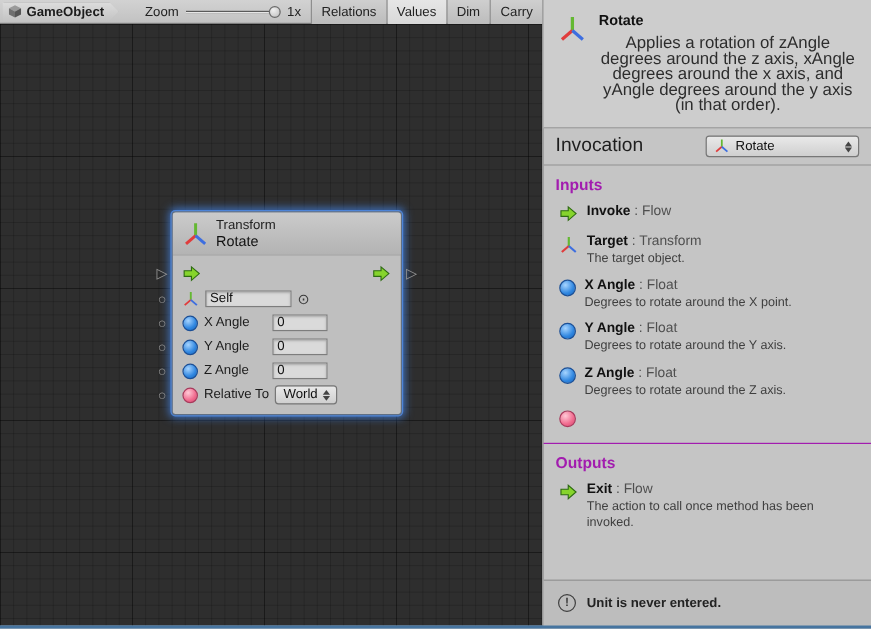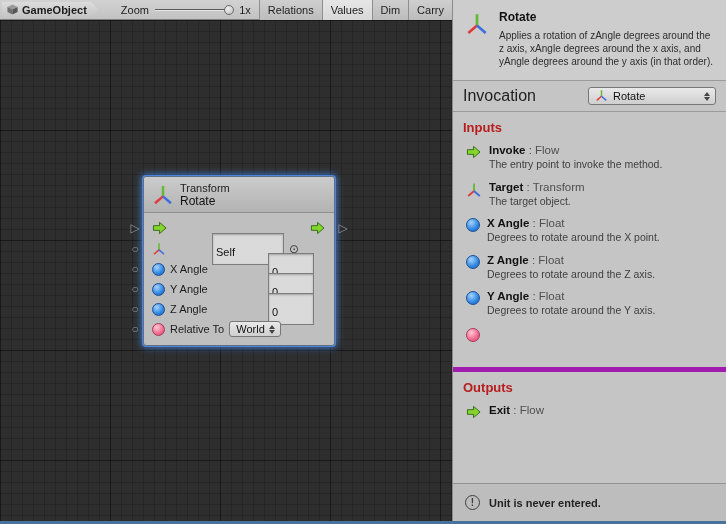--- a/index.html
+++ b/index.html
@@ -49,44 +49,44 @@
   .nrow.flow-row { height:22px; }
   .spacer { flex:1; }
   .flow-icon { width:16px; height:14px; display:inline-block; }
   .oport { position:absolute; left:-24px; width:14px; text-align:center; color:#949494; font-size:12px; line-height:12px; cursor:crosshair; }
   .oport.right { left:auto; right:-24px; }
   .mini-icon { width:14px; height:14px; display:inline-block; flex:0 0 auto; }
   .dot-icon { width:13px; height:13px; border-radius:50%; flex:0 0 auto; display:inline-block; }
   .dot-float { background:radial-gradient(circle at 35% 30%,#a6d4ff,#2f86e0 60%,#1c66b8); border:1px solid #1b4f96; }
   .dot-space { background:radial-gradient(circle at 35% 30%,#ffc9d6,#f06a8e 60%,#d14a72); border:1px solid #a83a5c; }
   .nfield { background:#dadada; border:1px solid #7d7d7d; box-shadow:inset 0 1px 2px rgba(0,0,0,.25);
-            height:32px; line-height:13px; padding:12px 3px; font-size:11px; color:#111;margin-left:41px; }
+            height:14px; line-height:13px; padding:0 3px; font-size:11px; color:#111; }
   .self-field { width:72px; }
   .val-field { width:46px; }
   .nlabel { width:52px; color:#1c1c1c; }
   .picker { color:#3a3a3a; font-size:12px; cursor:pointer; }
   .dropdown { display:flex; align-items:center; gap:4px; height:16px; padding:0 4px 0 6px; border:1px solid #777;
               border-radius:3px; background:linear-gradient(#e9e9e9,#cfcfcf); cursor:pointer; color:#111; }
   .updown { position:relative; width:7px; height:9px; display:inline-block; }
   .updown::before { content:""; position:absolute; left:0; top:0; border-left:3.5px solid transparent; border-right:3.5px solid transparent; border-bottom:4px solid #444; }
   .updown::after  { content:""; position:absolute; left:0; bottom:0; border-left:3.5px solid transparent; border-right:3.5px solid transparent; border-top:4px solid #444; }
 
   
   .sidebar { position:absolute; left:452px; top:0; width:274px; height:521px; background:#c5c5c5;
              border-left:1px solid #8a8a8a; display:flex; flex-direction:column; }
   .sb-head { background:#cdcdcd; padding:10px 12px 12px 12px; display:flex; gap:10px; border-bottom:1px solid #9b9b9b; }
   .sb-head .hicon { width:24px; height:24px; flex:0 0 auto; margin-top:2px; }
   .sb-title { font-size:12px; font-weight:bold; margin-bottom:5px; color:#111; }
-  .sb-desc { font-size:10px; line-height:13px; color:#2d2d2d; }
+  .sb-desc { font-size:14px; line-height:13px; color:#2d2d2d;text-align:center; }
   .sb-invocation { display:flex; align-items:center; justify-content:space-between; padding:6px 10px; border-bottom:1px solid #9b9b9b; }
   .sb-invocation .lbl { font-size:16px; color:#1e1e1e; }
   .sb-invocation .dropdown { width:128px; height:18px; justify-content:flex-start; }
   .sb-invocation .dropdown .updown { margin-left:auto; }
-  .sb-section-title { font-size:13px; font-weight:bold; color:#b91c1c; padding:8px 10px 4px; }
-  .sb-section-title.bordered { border-top:5px solid #a21caf; margin-top:20px; }
+  .sb-section-title { font-size:13px; font-weight:bold; color:#a21caf; padding:8px 10px 4px; }
+  .sb-section-title.bordered { border-top:1px solid #a21caf; margin-top:8px; }
   .sb-item { display:flex; gap:7px; padding:5px 10px 5px 13px; }
   .sb-item .icn { flex:0 0 auto; margin-top:1px; }
   .sb-item .flow-icon { width:16px; height:14px; }
   .sb-item .mini-icon { width:16px; height:16px; }
   .sb-item .dot-icon { width:14px; height:14px; }
   .sb-item-title { font-size:11.5px; color:#111; }
   .sb-item-title b { font-weight:bold; }
   .ptype { color:#4f4f4f; }
   .sb-item-desc { font-size:10.5px; line-height:12.5px; color:#3f3f3f; margin-top:2px; }
   .sb-fill { flex:1; }
@@ -237,21 +237,20 @@
     </div>
 
     <div class="sb-section-title">Inputs</div>
 
     <div class="sb-item">
       <span class="icn flow-icon"><svg viewBox="0 0 16 15" width="16" height="14">
             <use href="#flow-arrow"></use>
           </svg></span>
       <div>
         <div class="sb-item-title"><b>Invoke</b><span class="ptype"> : </span><span class="ptype">Flow</span></div>
-        <div class="sb-item-desc">The entry point to invoke the method.</div>
       </div>
     </div>
 
     <div class="sb-item">
       <span class="icn mini-icon"><svg viewBox="0 0 16 16" width="16" height="16">
             <use href="#axes"></use>
           </svg></span>
       <div>
         <div class="sb-item-title"><b>Target</b><span class="ptype"> : </span><span class="ptype">Transform</span></div>
         <div class="sb-item-desc">The target object.</div>
@@ -262,45 +261,46 @@
       <span class="icn dot-icon dot-float"></span>
       <div>
         <div class="sb-item-title"><b>X Angle</b><span class="ptype"> : </span><span class="ptype">Float</span></div>
         <div class="sb-item-desc">Degrees to rotate around the X point.</div>
       </div>
     </div>
 
     <div class="sb-item">
       <span class="icn dot-icon dot-float"></span>
       <div>
+        <div class="sb-item-title"><b>Y Angle</b><span class="ptype"> : </span><span class="ptype">Float</span></div>
+        <div class="sb-item-desc">Degrees to rotate around the Y axis.</div>
+      </div>
+    </div>
+
+    <div class="sb-item">
+      <span class="icn dot-icon dot-float"></span>
+      <div>
         <div class="sb-item-title"><b>Z Angle</b><span class="ptype"> : </span><span class="ptype">Float</span></div>
         <div class="sb-item-desc">Degrees to rotate around the Z axis.</div>
-      </div>
-    </div>
-
-    <div class="sb-item">
-      <span class="icn dot-icon dot-float"></span>
-      <div>
-        <div class="sb-item-title"><b>Y Angle</b><span class="ptype"> : </span><span class="ptype">Float</span></div>
-        <div class="sb-item-desc">Degrees to rotate around the Y axis.</div>
       </div>
     </div>
 
     <div class="sb-item">
       <span class="icn dot-icon dot-space"></span>
     </div>
 
     <div class="sb-section-title bordered">Outputs</div>
 
     <div class="sb-item">
       <span class="icn flow-icon"><svg viewBox="0 0 16 15" width="16" height="14">
             <use href="#flow-arrow"></use>
           </svg></span>
       <div>
         <div class="sb-item-title"><b>Exit</b><span class="ptype"> : </span><span class="ptype">Flow</span></div>
+        <div class="sb-item-desc">The action to call once method has been invoked.</div>
       </div>
     </div>
 
     <div class="sb-fill"></div>
 
     <div class="sb-warning">
       <span class="warn-icon">!</span>
       <span class="warn-text">Unit is never entered.</span>
     </div>
 

